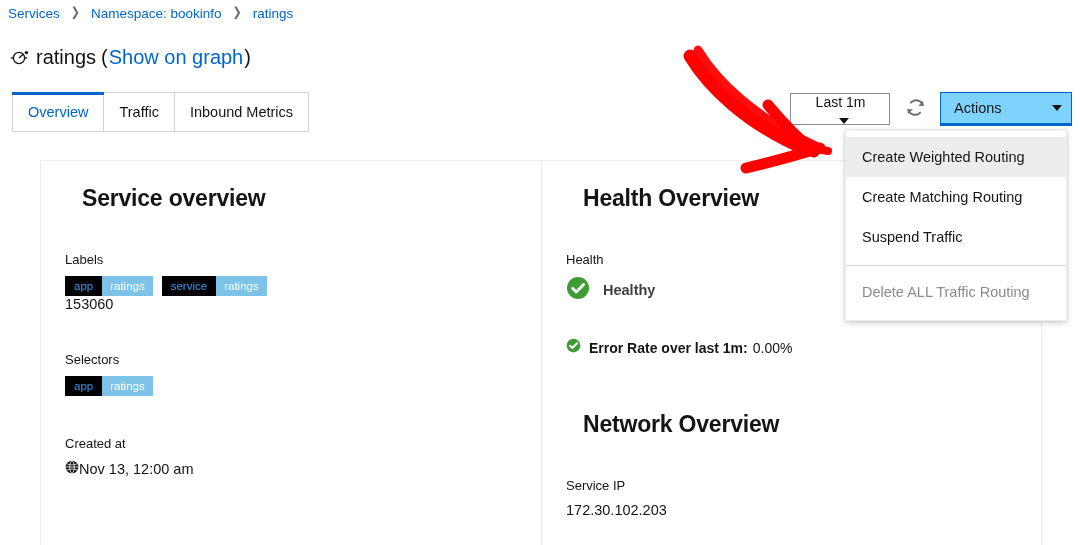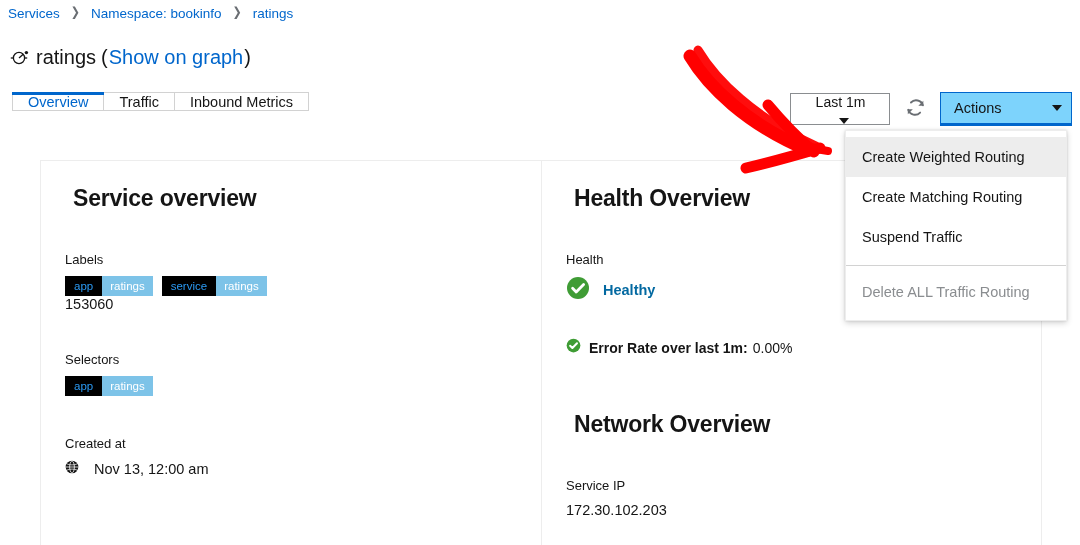--- a/index.html
+++ b/index.html
@@ -33,21 +33,21 @@
   }
   .svc-icon { width: 20px; height: 20px; display: block; }
   .title-text { white-space: nowrap; }
   .title-link { color: #0066cc; text-decoration: none; cursor: pointer; }
 
   
   .tabs {
     position: absolute; left: 12px; top: 92px;
     display: flex; align-items: stretch;
     border: 1px solid #d2d2d2;
-    background: #c2410c; height: 19px;
+    background: #c2410c; height: 40px;
   }
   .tab {
     padding: 0 15px; display: flex; align-items: center;
     font-size: 14.5px; color: #151515; cursor: pointer;
     border-right: 1px solid #d2d2d2; background: #fff;
     position: relative;
   }
   .tab:last-child { border-right: none; }
   .tab.active { color: #0066cc; }
   .tab.active::before {
@@ -121,21 +121,21 @@
   }
   .col {
     padding: 24px 24px 0 24px;
     overflow: hidden;
   }
   .col-left { width: 502px; border-right: 1px solid #ededed; }
   .col-right { width: 500px; }
 
   .card-title {
     font-size: 23px; font-weight: 600; color: #151515;
-    margin: 0 0 8px 8px; letter-spacing: -0.2px;
+    margin: 0 0 8px 17px; letter-spacing: -0.2px;
   }
   .field-label {
     font-size: 13px; color: #151515; font-weight: 400;
     margin: 40px 0 9px 0;
   }
   .field-value {
     font-size: 14.5px; color: #151515; margin: 0;
   }
 
   
@@ -145,26 +145,26 @@
     background: #000000; color: #2b9af3;
     padding: 0 9px; display: flex; align-items: center;
   }
   .badge-val {
     background: #7dc3e8; color: #ffffff;
     padding: 0 8px; display: flex; align-items: center;
   }
 
   
   .health-row { display: flex; align-items: center; gap: 13px; margin-top: 6px; }
-  .health-text { font-size: 14.5px; font-weight: 700; color: #0369a1; }
+  .health-text { font-size: 14.5px; font-weight: 700; color: #404040; }
   .err-row { display: flex; align-items: center; gap: 8px; margin-top: 34px; }
   .err-label { font-size: 14px; font-weight: 700; color: #151515; }
   .err-value { font-size: 14px; font-weight: 400; color: #151515; }
 
-  .created-row { display: flex; align-items: center; gap: 15px; margin-top: 0; }
+  .created-row { display: flex; align-items: center; gap: 0; margin-top: 0; }
 
   
   .arrow-anno {
     position: absolute; left: 680px; top: 42px;
     width: 190px; height: 145px;
     pointer-events: none; z-index: 60;
   }
 </style>
 </head>
 <body>

